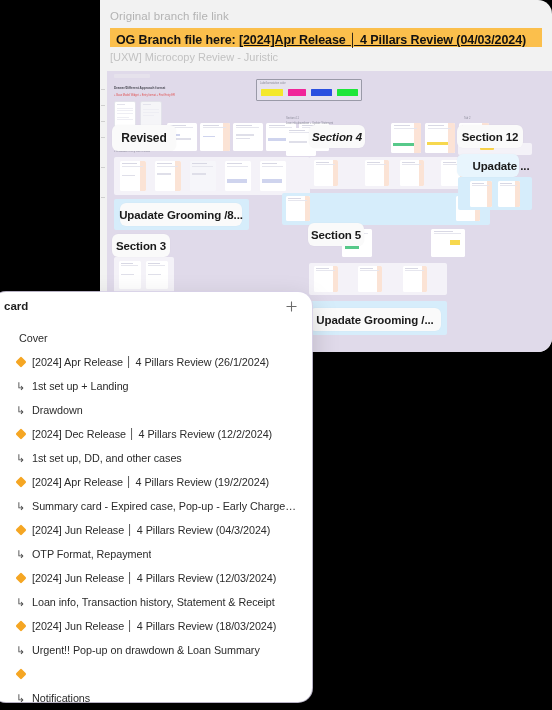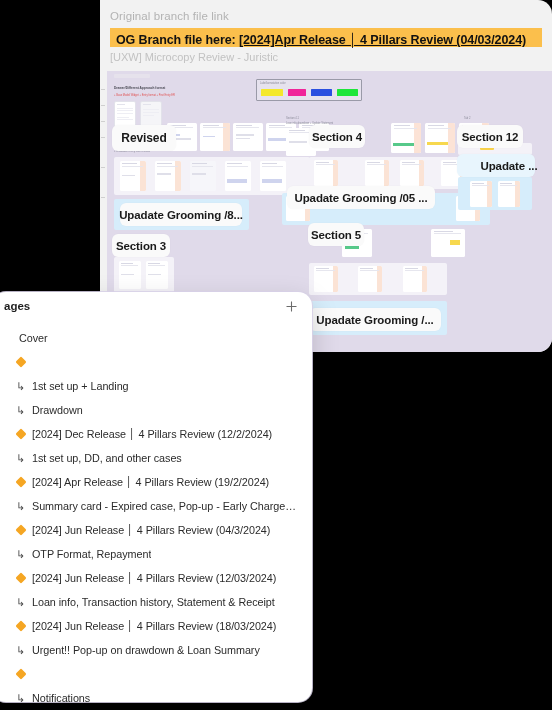--- a/index.html
+++ b/index.html
@@ -444,61 +444,59 @@
 
       <div class="pill big" style="left:12px; top:54px; width:64px;">
         <span>Revised</span>
       </div>
       <div class="pill" style="left:20px; top:132px; width:122px;">
         <span>Upadate Grooming /8...</span>
       </div>
       <div class="pill" style="left:12px; top:163px; width:58px;">
         <span>Section 3</span>
       </div>
-      <div class="pill" style="left:209px; top:54px; width:56px;">
+      <div class="pill" style="left:209px; top:54px; width:56px;font-style:italic;">
         <span>Section 4</span>
-      </div>
-      <div class="pill" style="left:187px; top:115px; width:148px;">
-        <span>Upadate Grooming /05 ...</span>
       </div>
       <div class="pill" style="left:208px; top:152px; width:56px;">
         <span>Section 5</span>
       </div>
       <div class="pill" style="left:209px; top:237px; width:132px;">
         <span>Upadate Grooming /...</span>
       </div>
       <div class="pill" style="left:357px; top:54px; width:66px;">
         <span>Section 12</span>
       </div>
-      <div class="pill blue" style="left:357px; top:83px; width:78px;padding-left:36px;">
+      <div class="pill blue" style="left:357px; top:83px; width:62px;padding-left:36px;">
         <span>Upadate ...</span>
       </div>
 
     </div>
   </div>
 
   <div class="pages-panel">
 
     <div class="panel-head">
-      <div class="panel-title">ages</div>
+      <div class="panel-title">card</div>
       <div class="plus-icon">
         <svg viewBox="0 0 13 13" width="13" height="13" aria-hidden="true">
           <path d="M6.5 1.5 V11.5 M1.5 6.5 H11.5" stroke="currentColor" stroke-width="1.1" fill="none" stroke-linecap="butt"></path>
         </svg>
       </div>
     </div>
 
     <div class="page-list" id="page-list">
         <div class="page-row plain">
           <span class="row-label">Cover</span>
         </div>
         <div class="page-row">
           <span class="lead">
             <span class="diamond"></span>
           </span>
+          <span class="row-label">[2024] Apr Release │ 4 Pillars Review (26/1/2024)</span>
         </div>
         <div class="page-row">
           <span class="lead">
             <span class="arrow-glyph">↳</span>
           </span>
           <span class="row-label">1st set up + Landing</span>
         </div>
         <div class="page-row">
           <span class="lead">
             <span class="arrow-glyph">↳</span>

